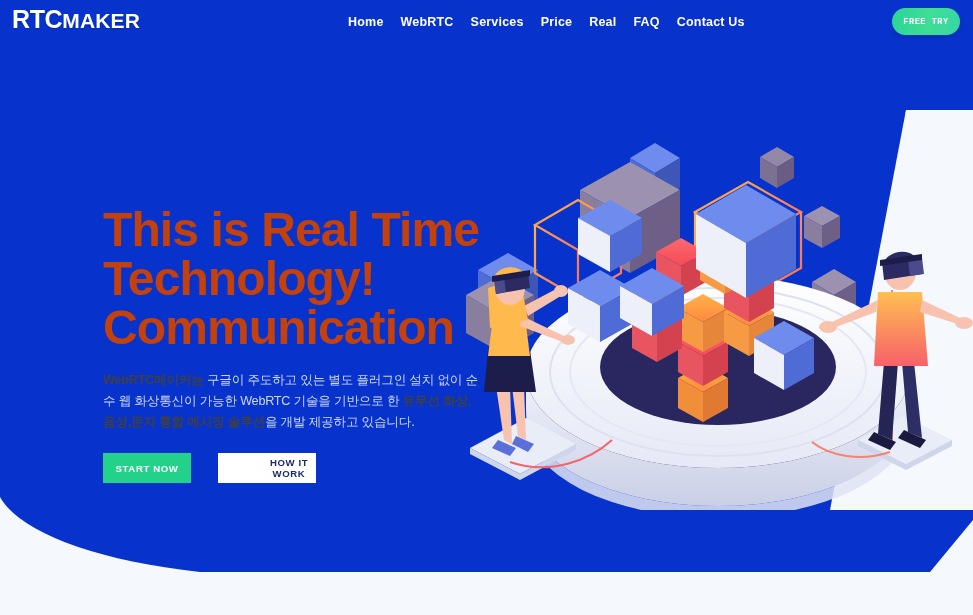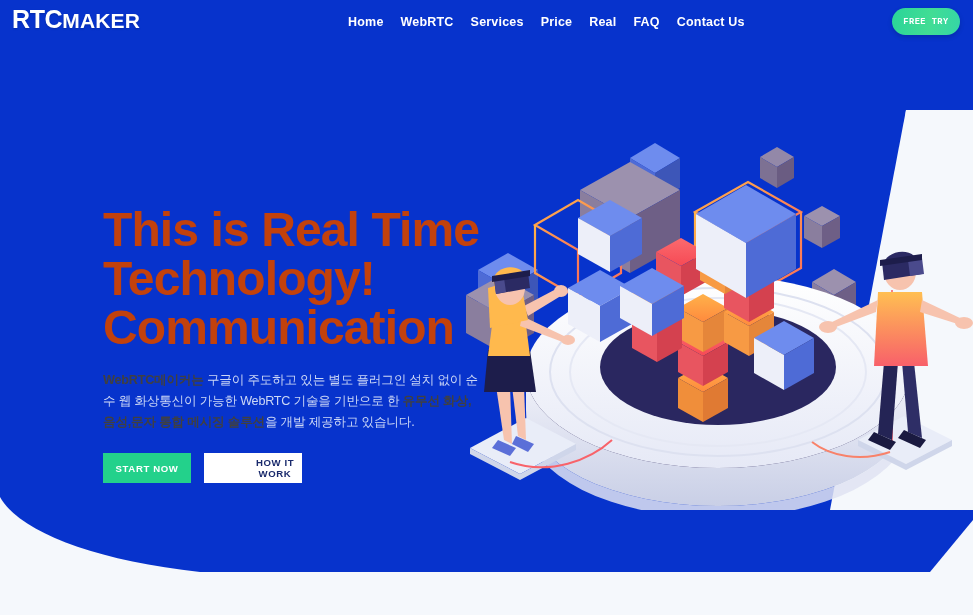--- a/index.html
+++ b/index.html
@@ -70,21 +70,21 @@
   }
   #headline span { display:block; }
 
   #subcopy {
     margin-top:18px; width:378px;
     color:#cdd8f6; font-size:12.6px; line-height:21px;
     letter-spacing:-0.2px;
   }
   #subcopy b { color:#404040; font-weight:bold; }
 
-  #cta-row { margin-top:20px; display:flex; gap:13px; }
+  #cta-row { margin-top:20px; display:flex; gap:27px; }
   .cta {
     height:30px; display:flex; align-items:center; justify-content:center;
     font-size:9.6px; font-weight:bold; letter-spacing:0.6px;
     cursor:pointer; border:none;
   }
   #cta-start { width:88px; background:#23d18b; color:#ffffff; }
   #cta-how   { width:98px; background:#ffffff; color:#1a2a6c;padding-left:44px; }
 
   
   #illustration {

